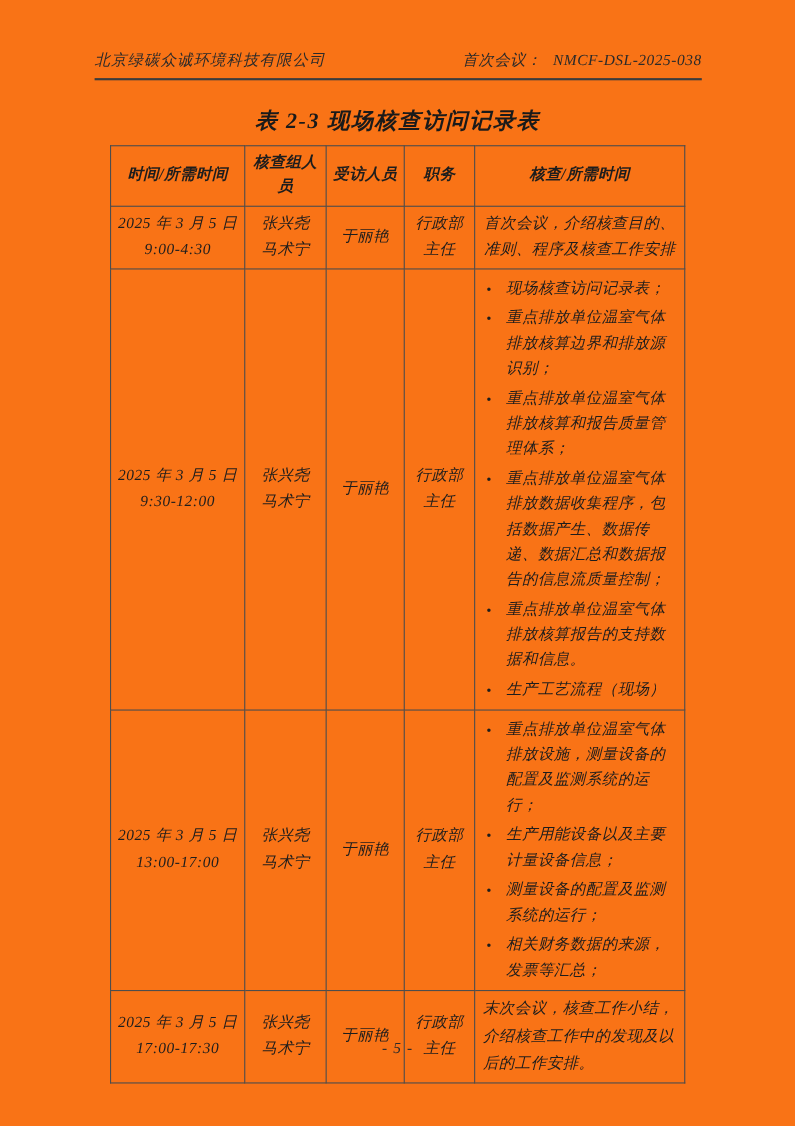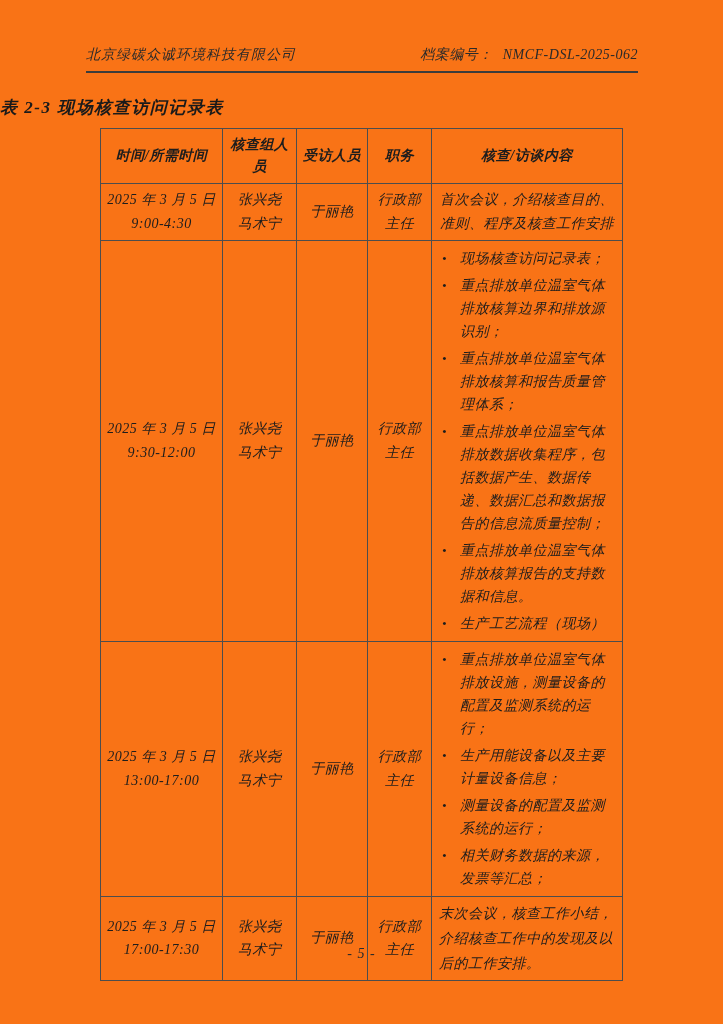--- a/index.html
+++ b/index.html
@@ -13,22 +13,22 @@
   .doc-header {
     position:absolute; top:46px; left:86px; width:552px;
     display:flex; justify-content:space-between; align-items:flex-end;
     border-bottom:2px solid #3c3c3c; padding-bottom:7px;
     font-size:14px; letter-spacing:1px; color:#2a2a2a;
   }
   .doc-header .archive { letter-spacing:0.5px; }
   .doc-header .archive .num { margin-left:10px; letter-spacing:0.5px; }
   
   .doc-title {
-    margin-top:96px; text-align:left;
-    font-size:17px; font-weight:bold; letter-spacing:1.5px; color:#1a1a1a;
+    margin-top:96px; text-align:center;
+    font-size:20px; font-weight:bold; letter-spacing:1.5px; color:#1a1a1a;
   }
   
   table.record {
     width:522px; margin:9px auto 0 auto;
     border-collapse:collapse; table-layout:fixed;
     font-size:14px; color:#1d1d1d;
   }
   table.record th, table.record td {
     border:1px solid #4d4d4d; vertical-align:middle;
     word-break:break-all; letter-spacing:0.5px;
@@ -56,41 +56,41 @@
   }
 </style>
 </head>
 <body>
 
 <div class="page">
 
   <div class="doc-header">
     <span>北京绿碳众诚环境科技有限公司</span>
     <span class="archive">
-      <span>档案编号：</span><span class="num">NMCF-DSL-2025-062</span>
+      <span>首次会议：</span><span class="num">NMCF-DSL-2025-038</span>
     </span>
   </div>
 
   <div class="doc-title">表 2-3 现场核查访问记录表</div>
 
   <table class="record">
     <colgroup>
       <col style="width:122px">
         <col style="width:74px">
         <col style="width:71px">
         <col style="width:64px">
         <col style="width:191px">
     </colgroup>
     <thead>
       <tr>
         <th>时间/所需时间</th>
         <th>核查组人员</th>
         <th>受访人员</th>
         <th>职务</th>
-        <th>核查/访谈内容</th>
+        <th>核查/所需时间</th>
       </tr>
     </thead>
     <tbody>
 
       <tr class="r1">
         <td class="c">
           <div>2025 年 3 月 5 日</div>
           <div>9:00-4:30</div>
         </td>
         <td class="c">

